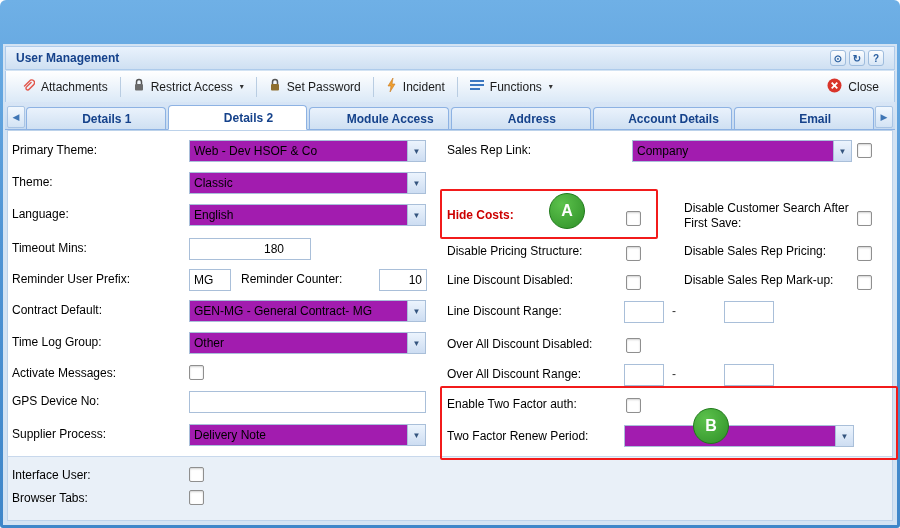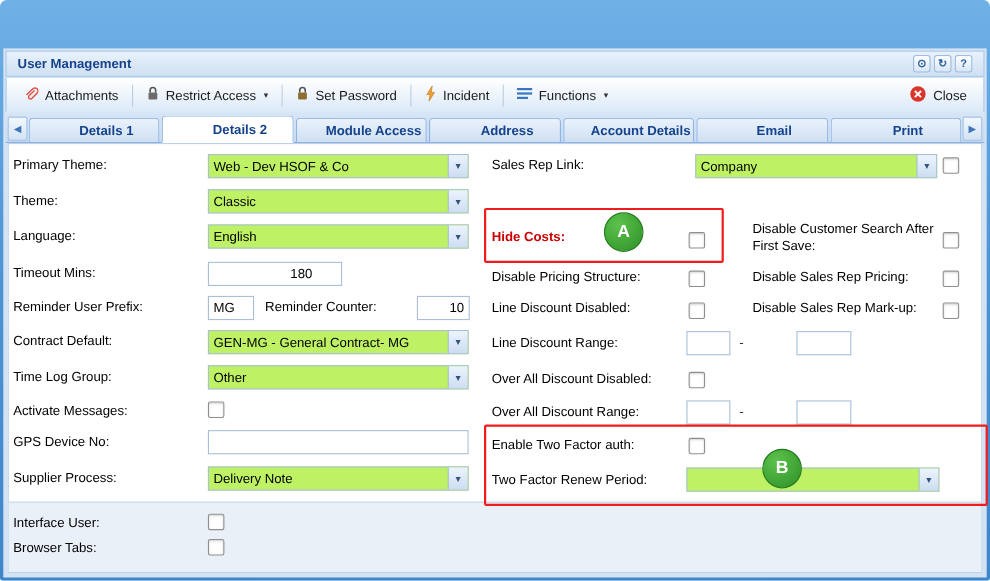--- a/index.html
+++ b/index.html
@@ -81,21 +81,21 @@
   }
   .content-bottom{
     position:absolute;left:0;right:0;top:325px;bottom:0;
     background:#e9f0f8;border-top:1px solid #c8d8ec;
   }
   .lbl{position:absolute;font-size:12px;color:#000;white-space:nowrap;line-height:15px;}
   .lbl.wrap{white-space:normal;}
   .lbl.red{color:#cc0000;font-weight:bold;}
   .combo{
     position:absolute;height:22px;display:flex;border:1px solid #a9bfd9;
-    background:#bef264;box-sizing:border-box;
+    background:#a21caf;box-sizing:border-box;
   }
   .combo input{
     flex:1;min-width:0;border:none;outline:none;background:transparent;
     padding:2px 4px;font-size:12px;font-family:inherit;color:#000;
   }
   .combo .trigger{
     width:17px;border-left:1px solid #a9bfd9;
     background:linear-gradient(#ecf4fd,#cdddf2);
     display:flex;align-items:center;justify-content:center;
     color:#34547e;font-size:8px;cursor:pointer;flex:none;
@@ -200,21 +200,20 @@
     </div>
 
     <div class="tabstrip">
       <div class="tabnav">◀</div>
       <div class="tab">Details 1</div>
       <div class="tab active">Details 2</div>
       <div class="tab">Module Access</div>
       <div class="tab">Address</div>
       <div class="tab">Account Details</div>
       <div class="tab">Email</div>
-      <div class="tab">Print</div>
       <div class="tabnav">▶</div>
     </div>
 
     <div class="content">
       <div class="content-bottom"></div>
 
       <span class="lbl" style="left:4px;top:12px">Primary Theme:</span>
       <div class="combo" style="left:181px;top:9px;width:237px">
         <input readonly="" value="Web - Dev HSOF &amp; Co" style="">
         <span class="trigger">▼</span>

